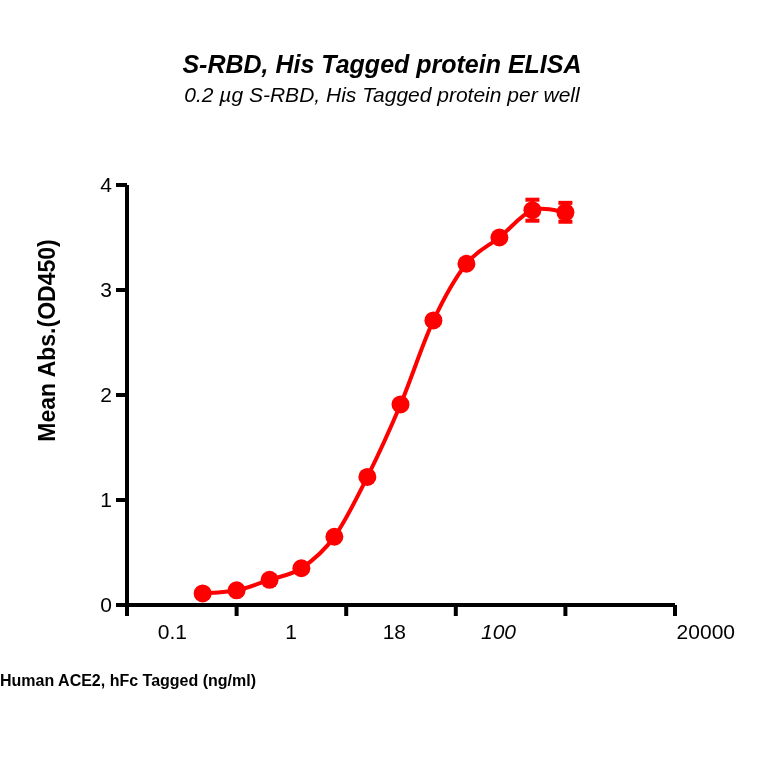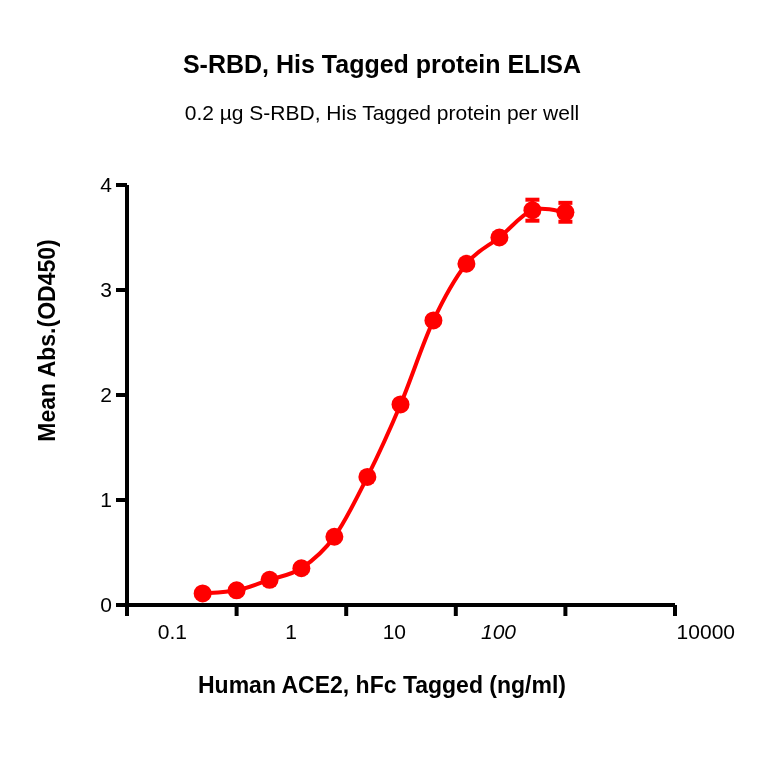--- a/index.html
+++ b/index.html
@@ -22,54 +22,55 @@
     top: 0;
     width: 764px;
     height: 764px;
   }
   .title-block {
     position: absolute;
     left: 0;
     top: 48px;
     width: 764px;
     text-align: center;
+    font-style: italic;
   }
   .chart-title {
     font-size: 25px;
     font-weight: bold;
     letter-spacing: 0px;
     line-height: 32px;
     white-space: nowrap;
   }
   .chart-subtitle {
     font-size: 21px;
     font-weight: normal;
     line-height: 30px;
-    margin-top: 18px;
+    margin-top: 0;
     white-space: nowrap;
   }
   .ylabel {
     position: absolute;
     left: -118px;
     top: 327px;
     width: 330px;
     text-align: center;
     transform: rotate(-90deg);
     transform-origin: 50% 50%;
     font-size: 23px;
     font-weight: bold;
     white-space: nowrap;
   }
   .xlabel {
     position: absolute;
     left: 0px;
     top: 672px;
     width: 764px;
-    text-align: center;
-    font-size: 23px;
+    text-align: left;
+    font-size: 16px;
     font-weight: bold;
     white-space: nowrap;
   }
   .tick-label {
     position: absolute;
     font-size: 21px;
     font-weight: normal;
     white-space: nowrap;
   }
   .ytick-label {
@@ -101,23 +102,23 @@
   <div class="xlabel">Human ACE2, hFc Tagged (ng/ml)</div>
 
   <div class="tick-label ytick-label" style="left:72px; top:173px;">4</div>
   <div class="tick-label ytick-label" style="left:72px; top:278px;">3</div>
   <div class="tick-label ytick-label" style="left:72px; top:383px;">2</div>
   <div class="tick-label ytick-label" style="left:72px; top:488px;">1</div>
   <div class="tick-label ytick-label" style="left:72px; top:593px;">0</div>
 
   <div class="tick-label xtick-label" style="left:67px; top:620px;">0.1</div>
   <div class="tick-label xtick-label" style="left:177px; top:620px;">1</div>
-  <div class="tick-label xtick-label" style="left:286px; top:620px;">10</div>
+  <div class="tick-label xtick-label" style="left:286px; top:620px;">18</div>
   <div class="tick-label xtick-label" style="left:396px; top:620px;font-style:italic;">100</div>
-  <div class="tick-label xtick-label" style="left:615px; top:620px;">10000</div>
+  <div class="tick-label xtick-label" style="left:615px; top:620px;">20000</div>
 
   <svg id="plot-svg" width="764" height="764">
     <g id="axes-group">
       <line id="y-axis-line" x1="127" y1="185" x2="127" y2="605" stroke="#000000" stroke-width="4"></line>
       <line id="x-axis-line" x1="127" y1="605" x2="675" y2="605" stroke="#000000" stroke-width="4"></line>
       <g id="y-ticks">
           <line x1="116" y1="605" x2="127" y2="605" stroke="#000" stroke-width="4"></line>
           <line x1="116" y1="500" x2="127" y2="500" stroke="#000" stroke-width="4"></line>
           <line x1="116" y1="395" x2="127" y2="395" stroke="#000" stroke-width="4"></line>
           <line x1="116" y1="290" x2="127" y2="290" stroke="#000" stroke-width="4"></line>

